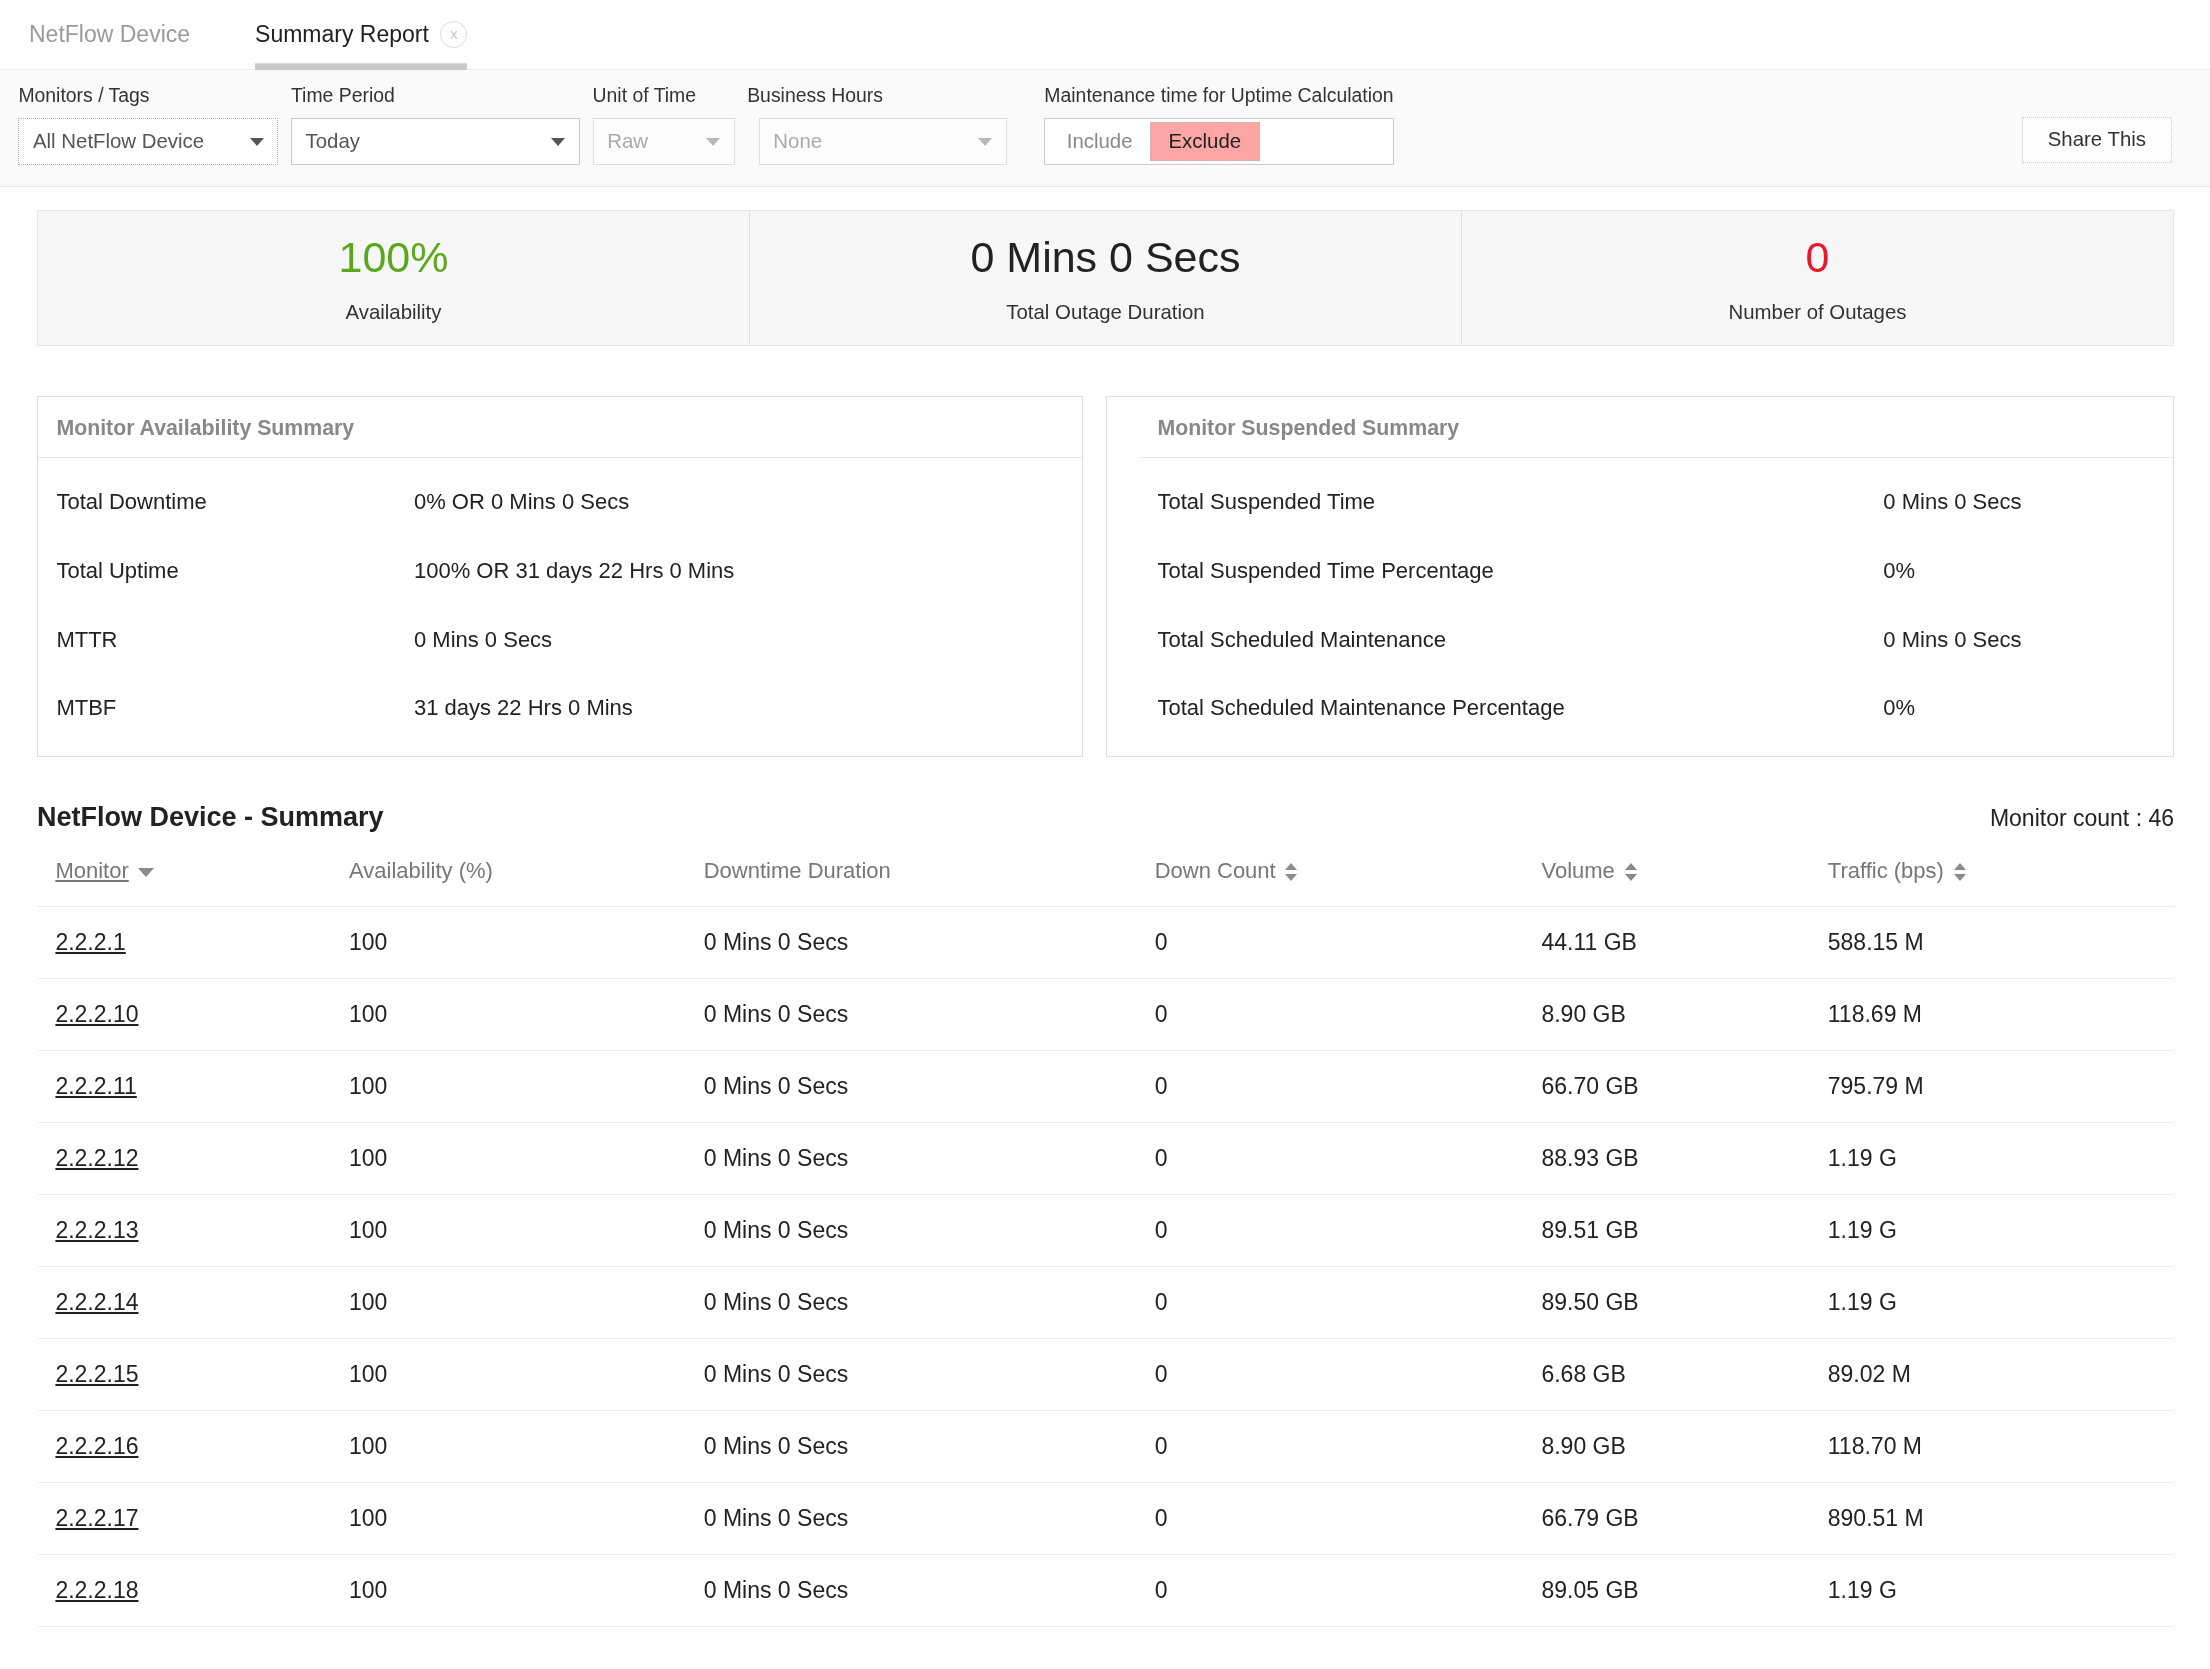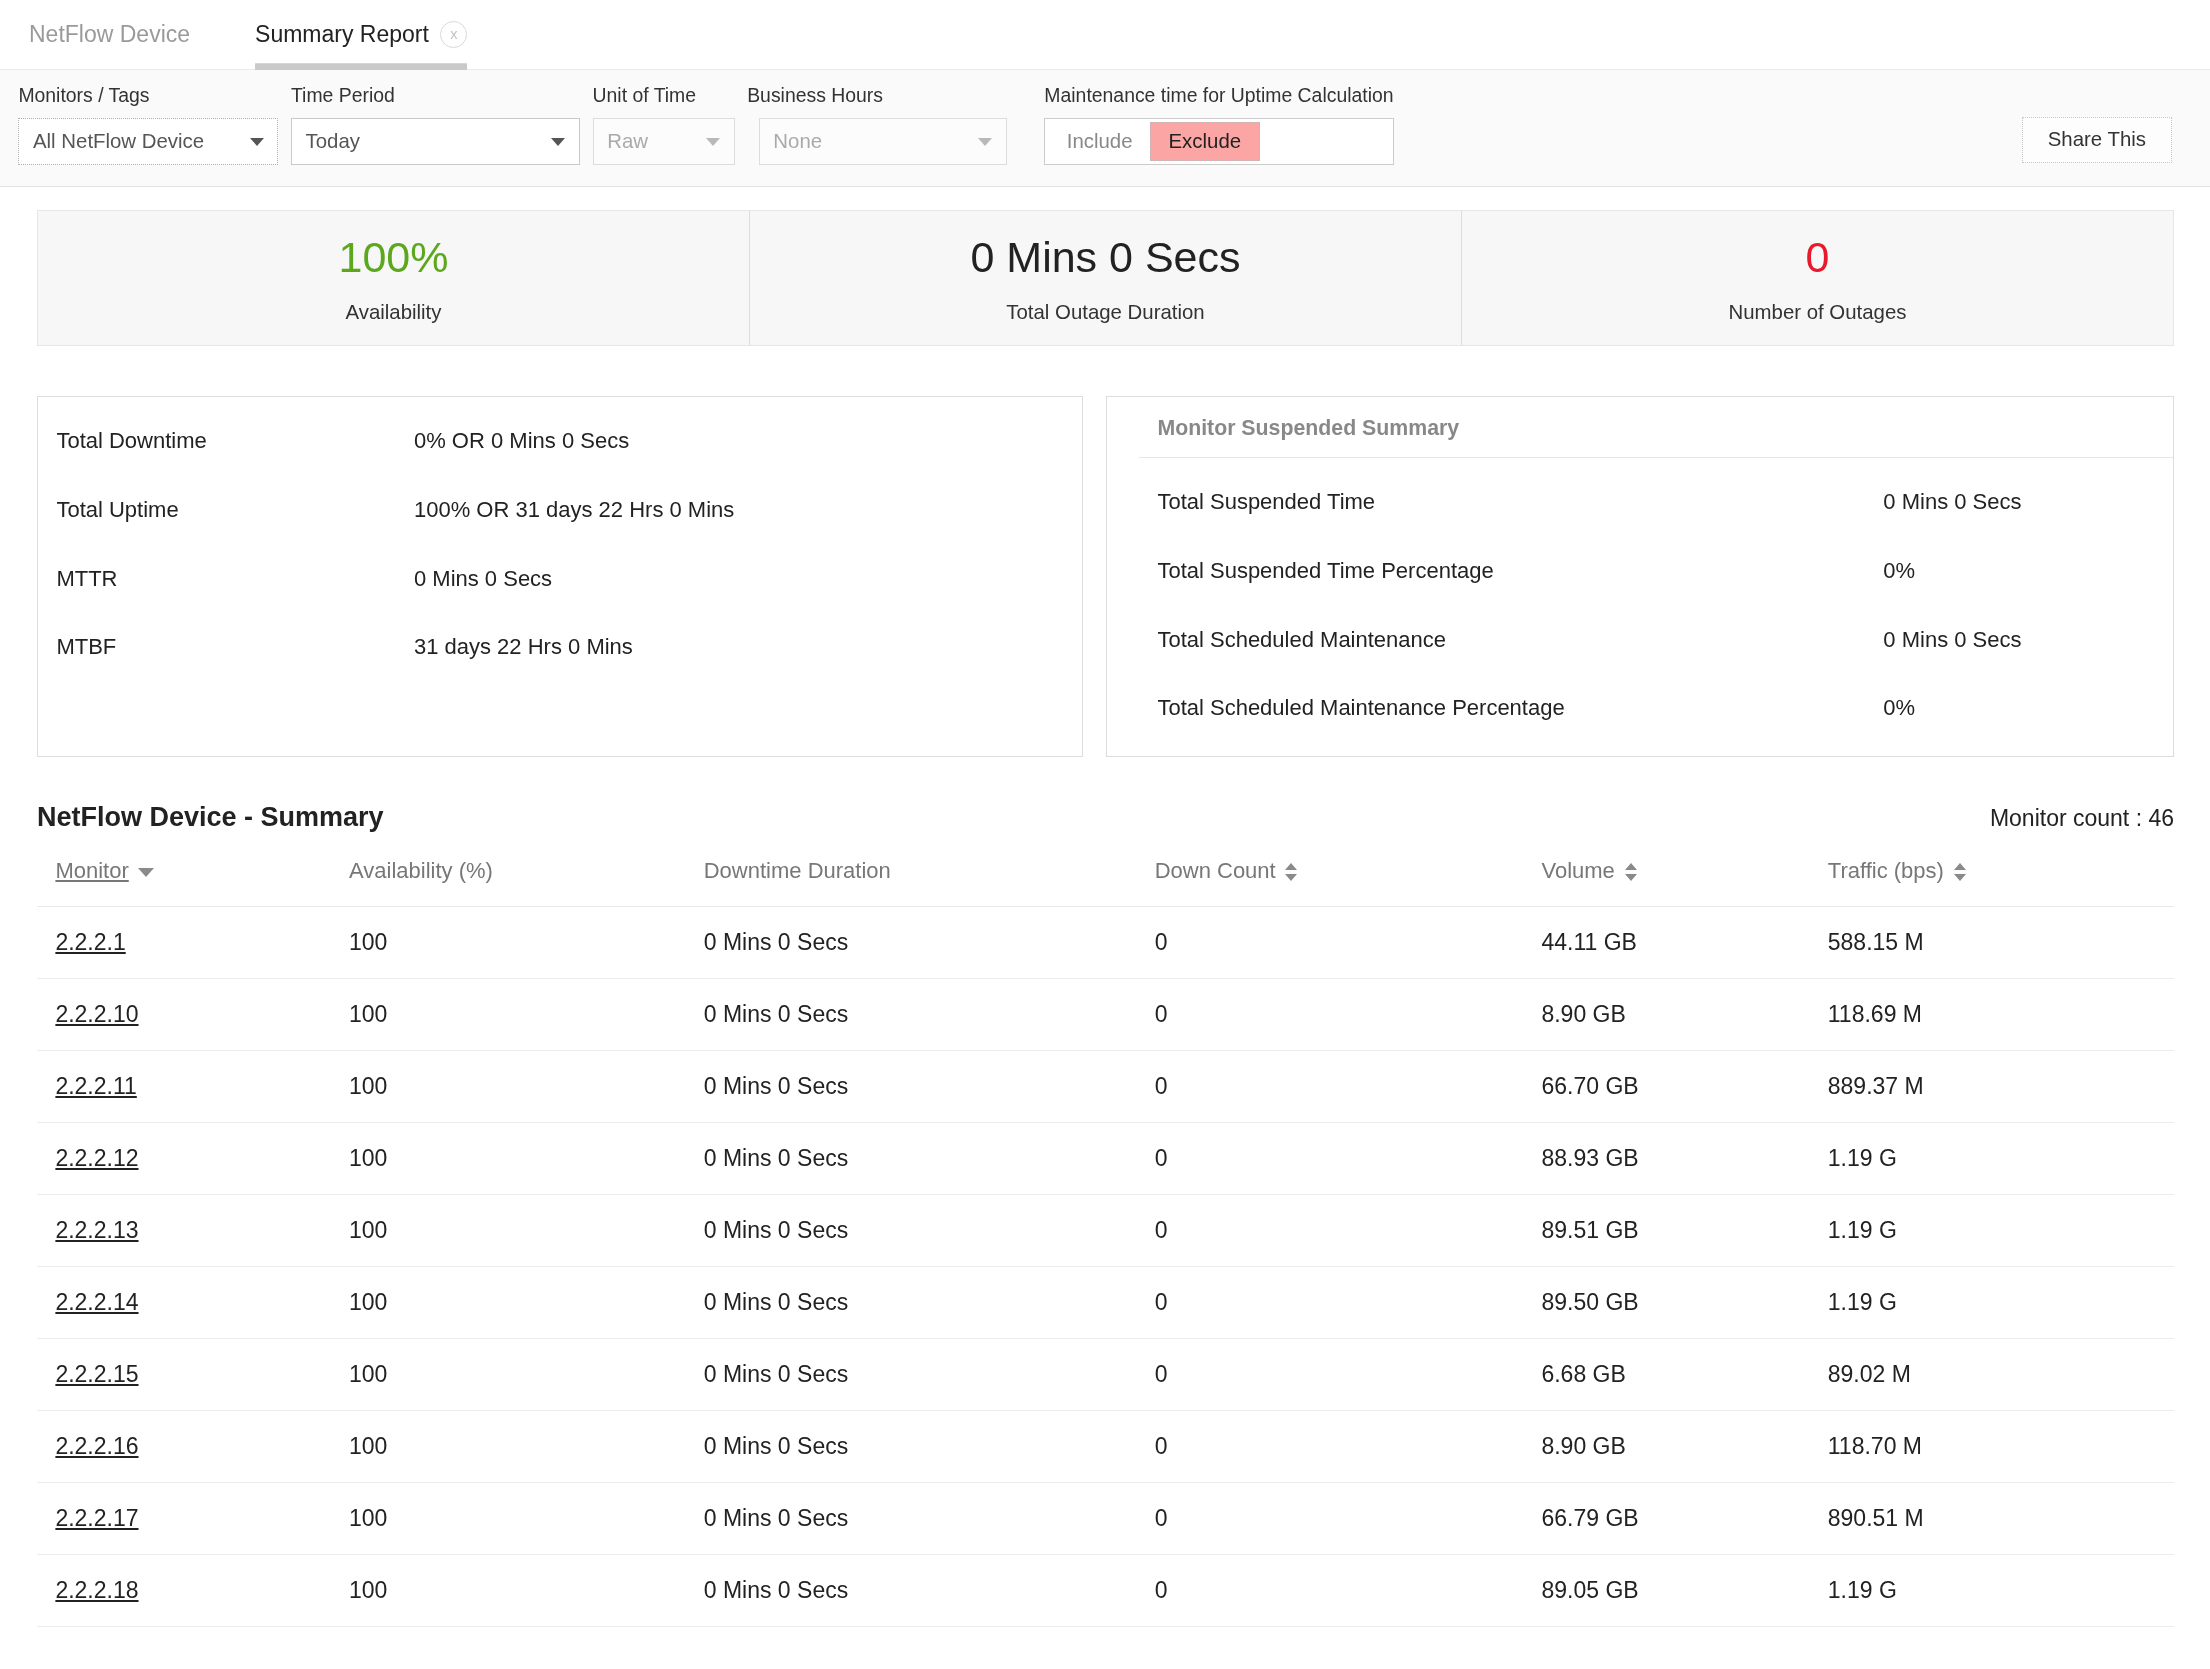--- a/index.html
+++ b/index.html
@@ -186,20 +186,21 @@
       <div class="stat-label">Total Outage Duration</div>
     </div>
     <div class="stat">
       <div class="stat-value" style="color: rgb(232, 25, 44);">0</div>
       <div class="stat-label">Number of Outages</div>
     </div>
   </div>
 
   <div class="panels">
     <div class="panel panel-left">
+      <div class="panel-head">Monitor Availability Summary</div>
       <div class="panel-body">
           <div class="panel-row">
             <span class="lbl">Total Downtime</span>
             <span class="val">0% OR 0 Mins 0 Secs</span>
           </div>
           <div class="panel-row">
             <span class="lbl">Total Uptime</span>
             <span class="val">100% OR 31 days 22 Hrs 0 Mins</span>
           </div>
           <div class="panel-row">
@@ -284,21 +285,21 @@
           <td>0</td>
           <td>8.90 GB</td>
           <td>118.69 M</td>
         </tr>
         <tr>
           <td>2.2.2.11</td>
           <td>100</td>
           <td>0 Mins 0 Secs</td>
           <td>0</td>
           <td>66.70 GB</td>
-          <td>889.37 M</td>
+          <td>795.79 M</td>
         </tr>
         <tr>
           <td>2.2.2.12</td>
           <td>100</td>
           <td>0 Mins 0 Secs</td>
           <td>0</td>
           <td>88.93 GB</td>
           <td>1.19 G</td>
         </tr>
         <tr>

